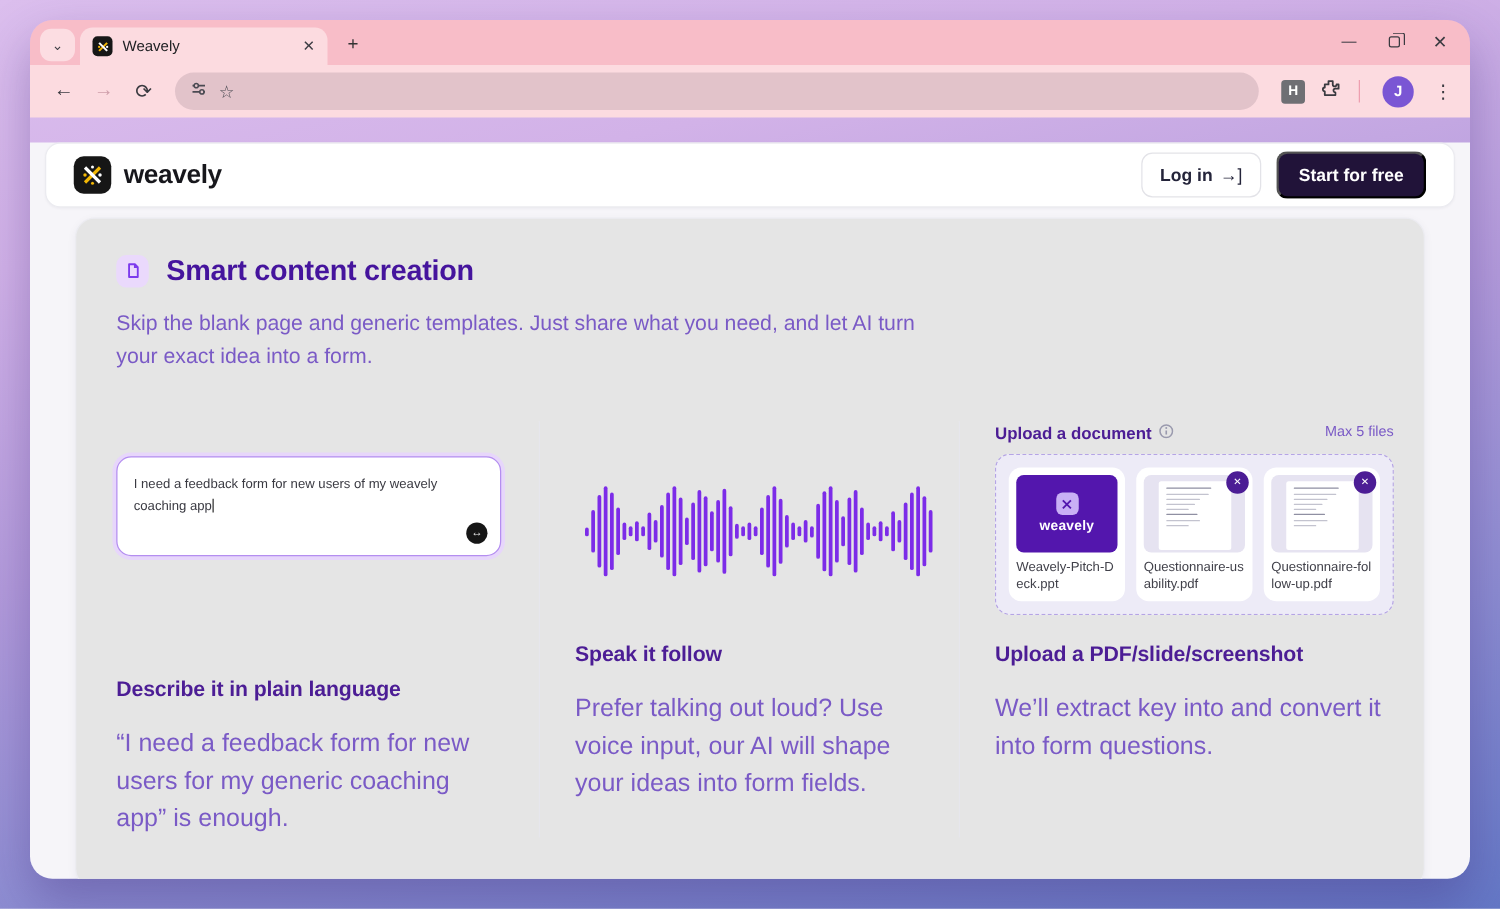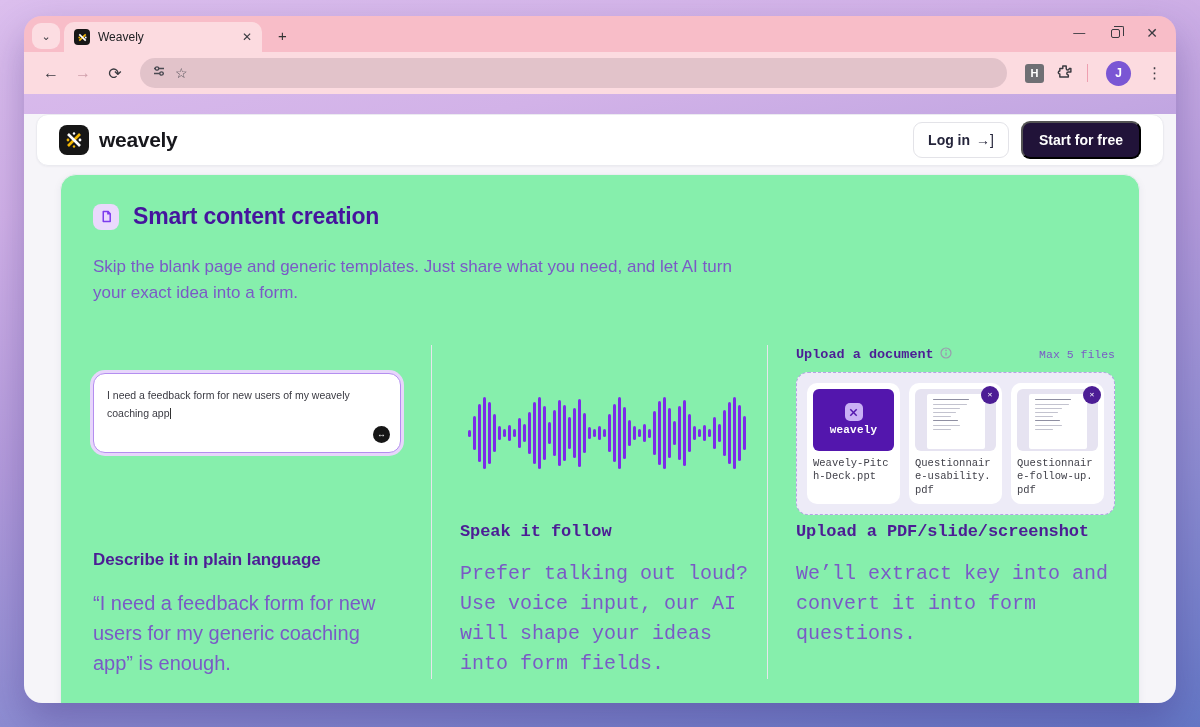--- a/index.html
+++ b/index.html
@@ -45,32 +45,32 @@
   .brand { display:flex; align-items:center; gap:10px; }
   .brand-logo { width:30px; height:30px; border-radius:8px; background:#161616;
     display:flex; align-items:center; justify-content:center; }
   .brand-name { font-size:21px; font-weight:800; color:#17171c; letter-spacing:-.3px; }
   .auth { display:flex; align-items:center; gap:12px; }
   .btn-login { height:36px; padding:0 14px; background:#fff; border:1px solid #e3e3e8; border-radius:9px;
     font-size:14px; font-weight:700; color:#24243a; display:flex; align-items:center; gap:6px; }
   .btn-cta { height:38px; padding:0 16px; background:#211339; border-radius:9px;
     font-size:14px; font-weight:700; color:#fff; display:flex; align-items:center; }
 
-  .content-card { width:1080px; margin:8px auto 0; min-height:430px; background:#86efac;
+  .content-card { width:1080px; margin:8px auto 0; min-height:430px; background:#e5e5e5;
     border:1px solid #ececf1; border-radius:16px; box-shadow:0 2px 8px rgba(30,15,80,.05);
     padding:28px 32px 40px; }
   .section-head { display:flex; align-items:center; gap:14px; }
   .head-badge { width:26px; height:26px; border-radius:8px; background:#ead9fc;
     display:flex; align-items:center; justify-content:center; }
   .page-title { font-size:23px; font-weight:800; color:#45149d; letter-spacing:-.2px; }
-  .subtitle { margin-top:24px; max-width:650px; font-size:17px; line-height:1.55; color:#7a5ac6; }
+  .subtitle { margin-top:16px; max-width:650px; font-size:17px; line-height:1.55; color:#7a5ac6; }
 
   .columns { margin-top:38px; display:grid; grid-template-columns:338px 336px 1fr; }
   .col { padding-right:26px; }
-  .col + .col { border-left:1px solid #e6e6ec; padding-left:28px; padding-right:14px;font-family:Liberation Mono, monospace; }
+  .col + .col { border-left:1px solid #e6e6ec; padding-left:28px; padding-right:14px; }
   .demo { height:177px; position:relative; }
 
   .prompt-box { margin-top:28px; width:308px; height:80px; background:#fff;
     border:1px solid #b48ef0; border-radius:12px; box-shadow:0 0 0 3px #e7d6fb;
     padding:11px 13px; position:relative; }
   .prompt-text { font-size:10.5px; color:#3a3a42; line-height:1.35; }
   .caret { display:inline-block; width:1px; height:11px; background:#333; vertical-align:-2px; margin-left:1px; }
   .prompt-action { position:absolute; right:10px; bottom:9px; width:17px; height:17px; border-radius:50%;
     background:#161616; color:#e8e8e8; font-size:9px; display:flex; align-items:center; justify-content:center; }
 

